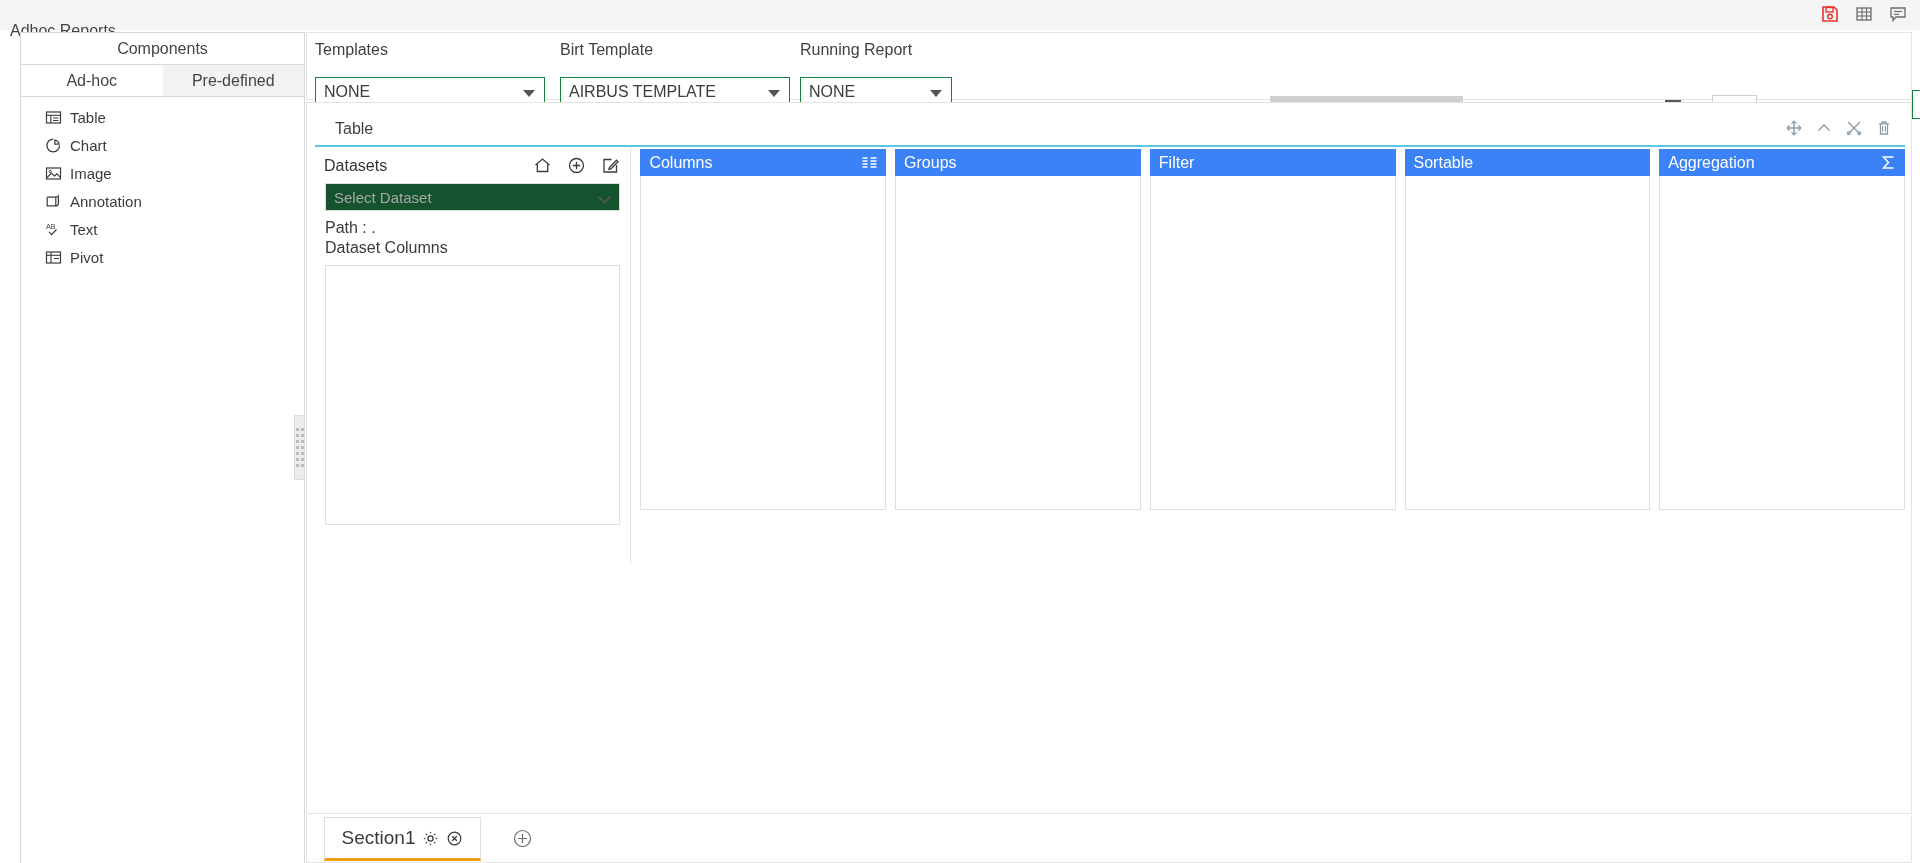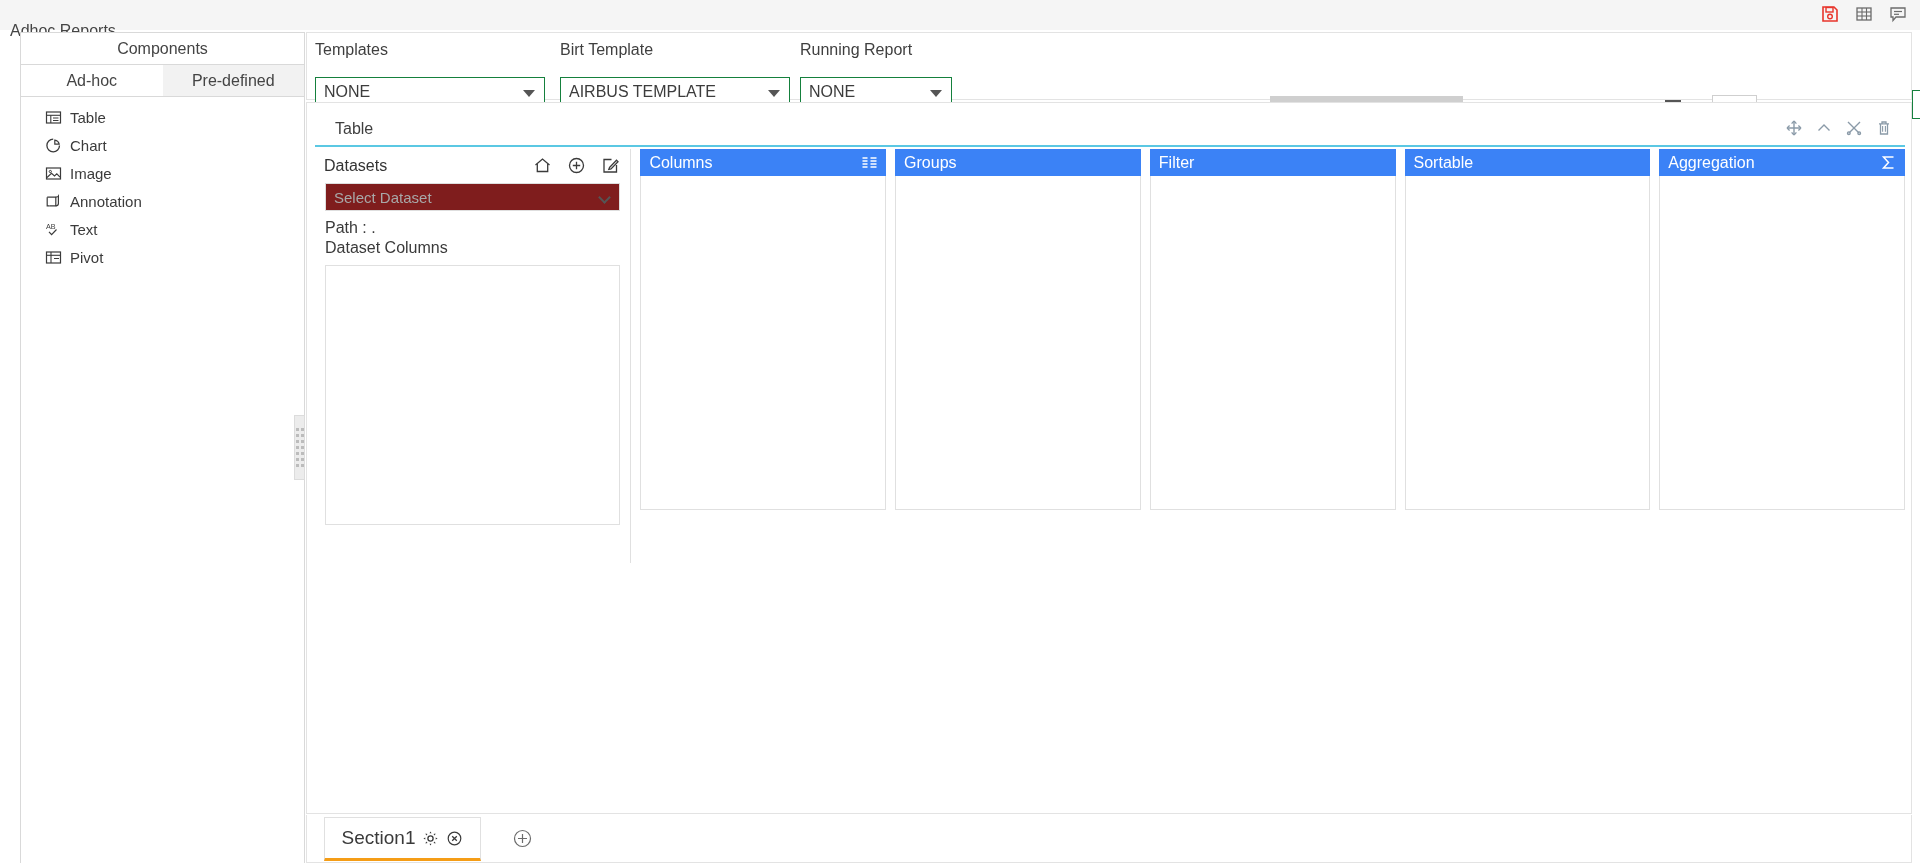--- a/index.html
+++ b/index.html
@@ -168,21 +168,21 @@
     padding: 0 12px 0 9px;
   }
   #datasets-title { font-size: 16px; color: #333; }
   #datasets-icons {
     position: absolute; right: 10px; top: 7px;
     display: flex; gap: 15px; align-items: center;
   }
   .ds-icon { width: 19px; height: 19px; display: block; cursor: pointer; }
   #dataset-select {
     margin: 0 10px; height: 28px;
-    border: 1px solid #dedede; background: #7f1d1d;
+    border: 1px solid #dedede; background: #14532d;
     display: flex; align-items: center; position: relative;
     padding: 0 26px 0 8px;
     font-size: 15px; color: #a8a8a8; cursor: pointer;
   }
   .chev-down {
     position: absolute; right: 10px; top: 9px;
     width: 9px; height: 9px;
     border-right: 2px solid #555; border-bottom: 2px solid #555;
     transform: rotate(45deg);
   }

